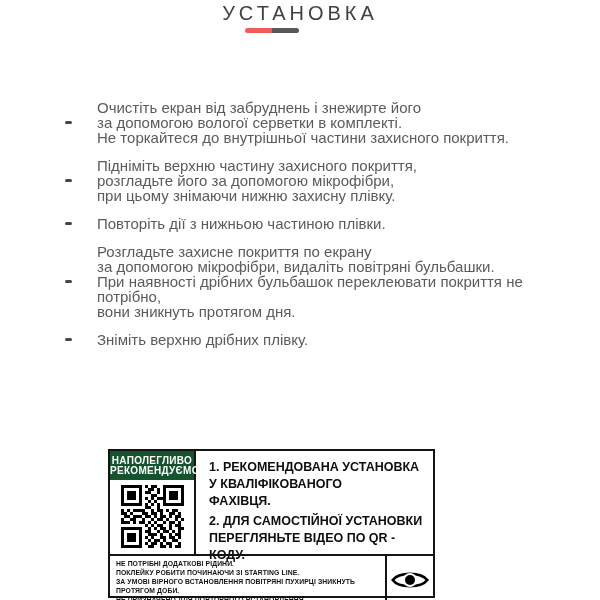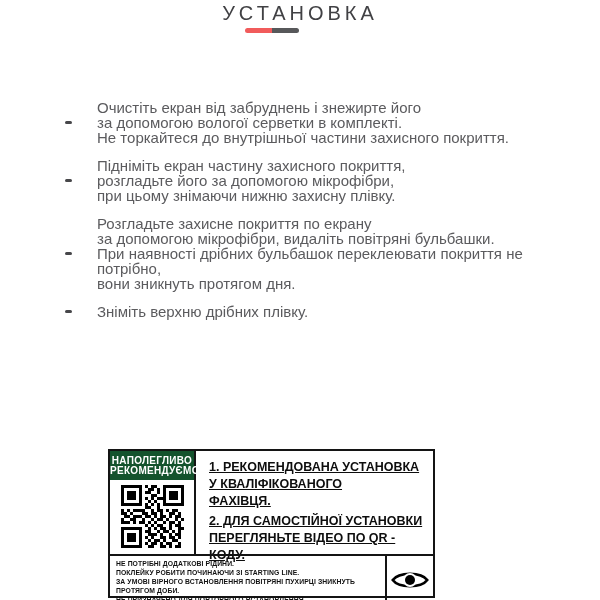--- a/index.html
+++ b/index.html
@@ -117,21 +117,21 @@
   }
   .qr div.on { background: #000000; }
   .cell-right {
     flex: 1;
     padding: 8px 6px 0 13px;
     color: #0d0d0d;
     font-weight: bold;
     font-size: 12.5px;
     line-height: 17px;
   }
-  .rec-par { white-space: pre-line; text-decoration: underline; }
+  .rec-par { white-space: pre-line; }
   .rec-par + .rec-par { margin-top: 3px; }
 
   .box-bottom {
     flex: 1;
     border-top: 2px solid #141414;
     display: flex;
   }
   .notes {
     flex: 1;
     padding: 3px 4px 0 6px;
@@ -166,23 +166,27 @@
 
   <div class="instructions">
     <div class="item">
       <div class="dash"></div>
       <div class="item-text">Очистіть екран від забруднень і знежирте його
 за допомогою вологої серветки в комплекті.
 Не торкайтеся до внутрішньої частини захисного покриття.</div>
     </div>
     <div class="item">
       <div class="dash"></div>
-      <div class="item-text">Підніміть екран частину захисного покриття,
+      <div class="item-text">Підніміть верхню частину захисного покриття,
 розгладьте його за допомогою мікрофібри,
 при цьому знімаючи нижню захисну плівку.</div>
+    </div>
+    <div class="item">
+      <div class="dash"></div>
+      <div class="item-text">Повторіть дії з нижньою частиною плівки.</div>
     </div>
     <div class="item">
       <div class="dash"></div>
       <div class="item-text">Розгладьте захисне покриття по екрану
 за допомогою мікрофібри, видаліть повітряні бульбашки.
 При наявності дрібних бульбашок переклеювати покриття не потрібно,
 вони зникнуть протягом дня.</div>
     </div>
     <div class="item">
       <div class="dash"></div>

